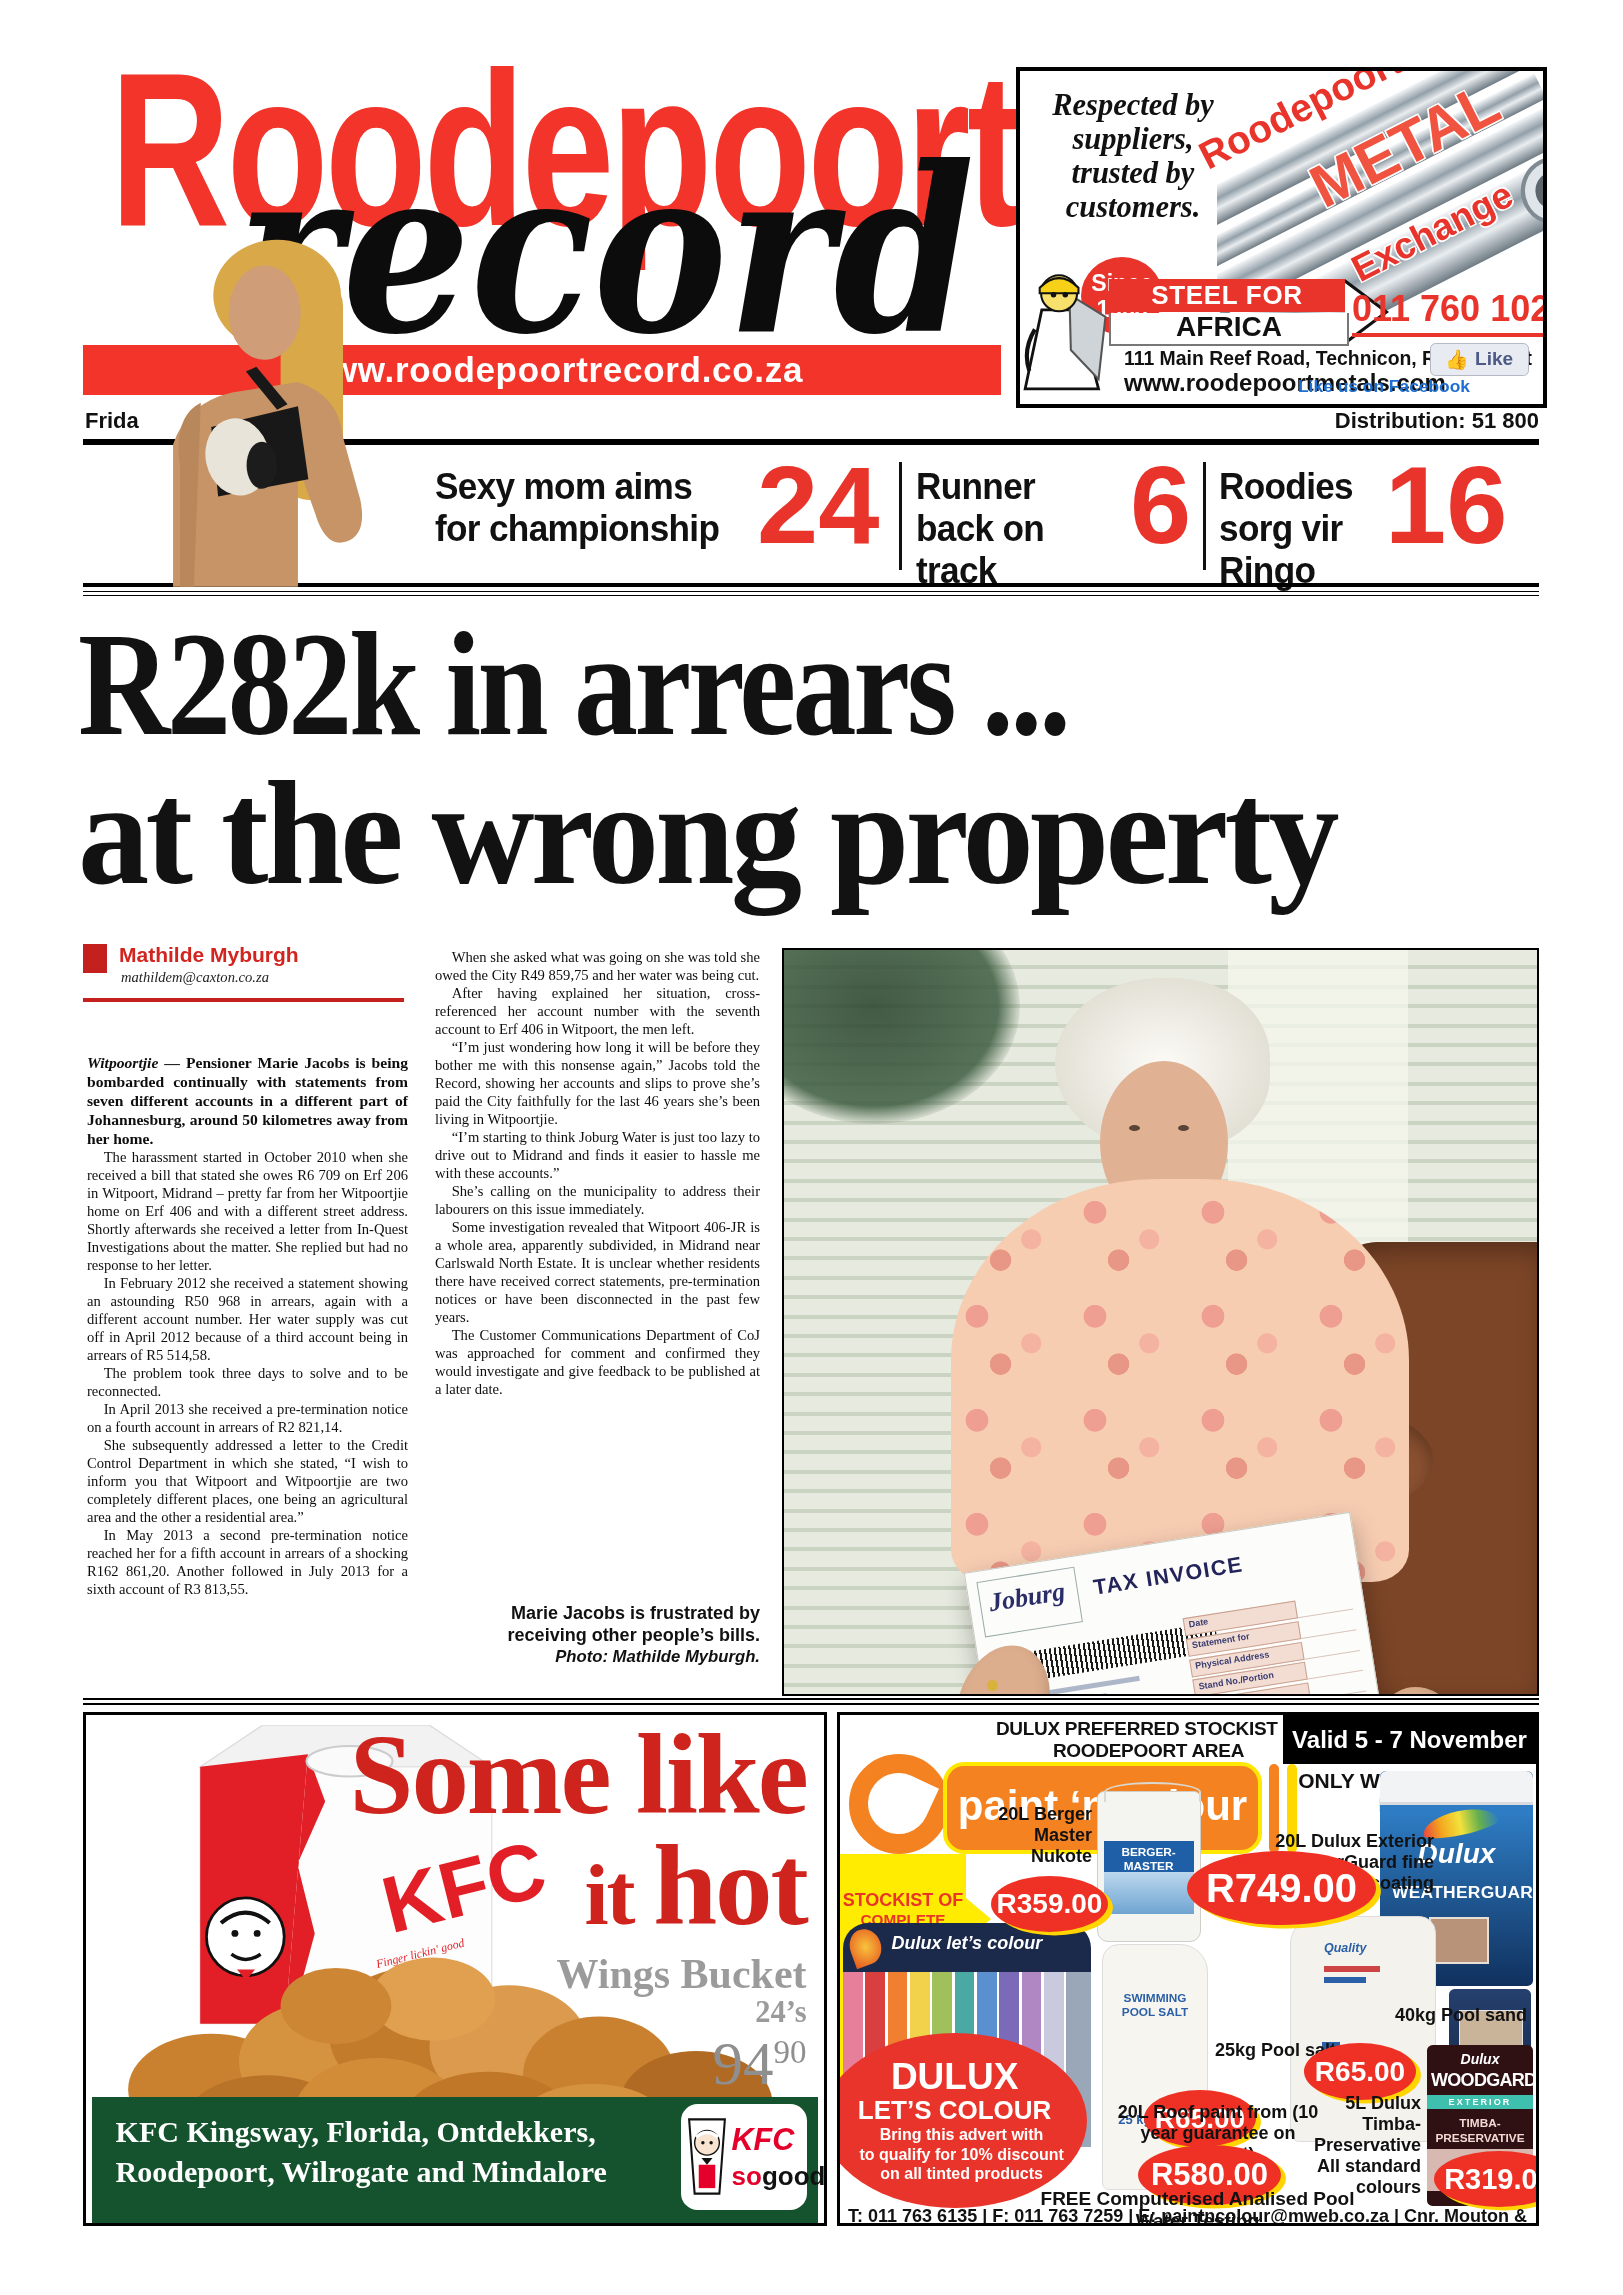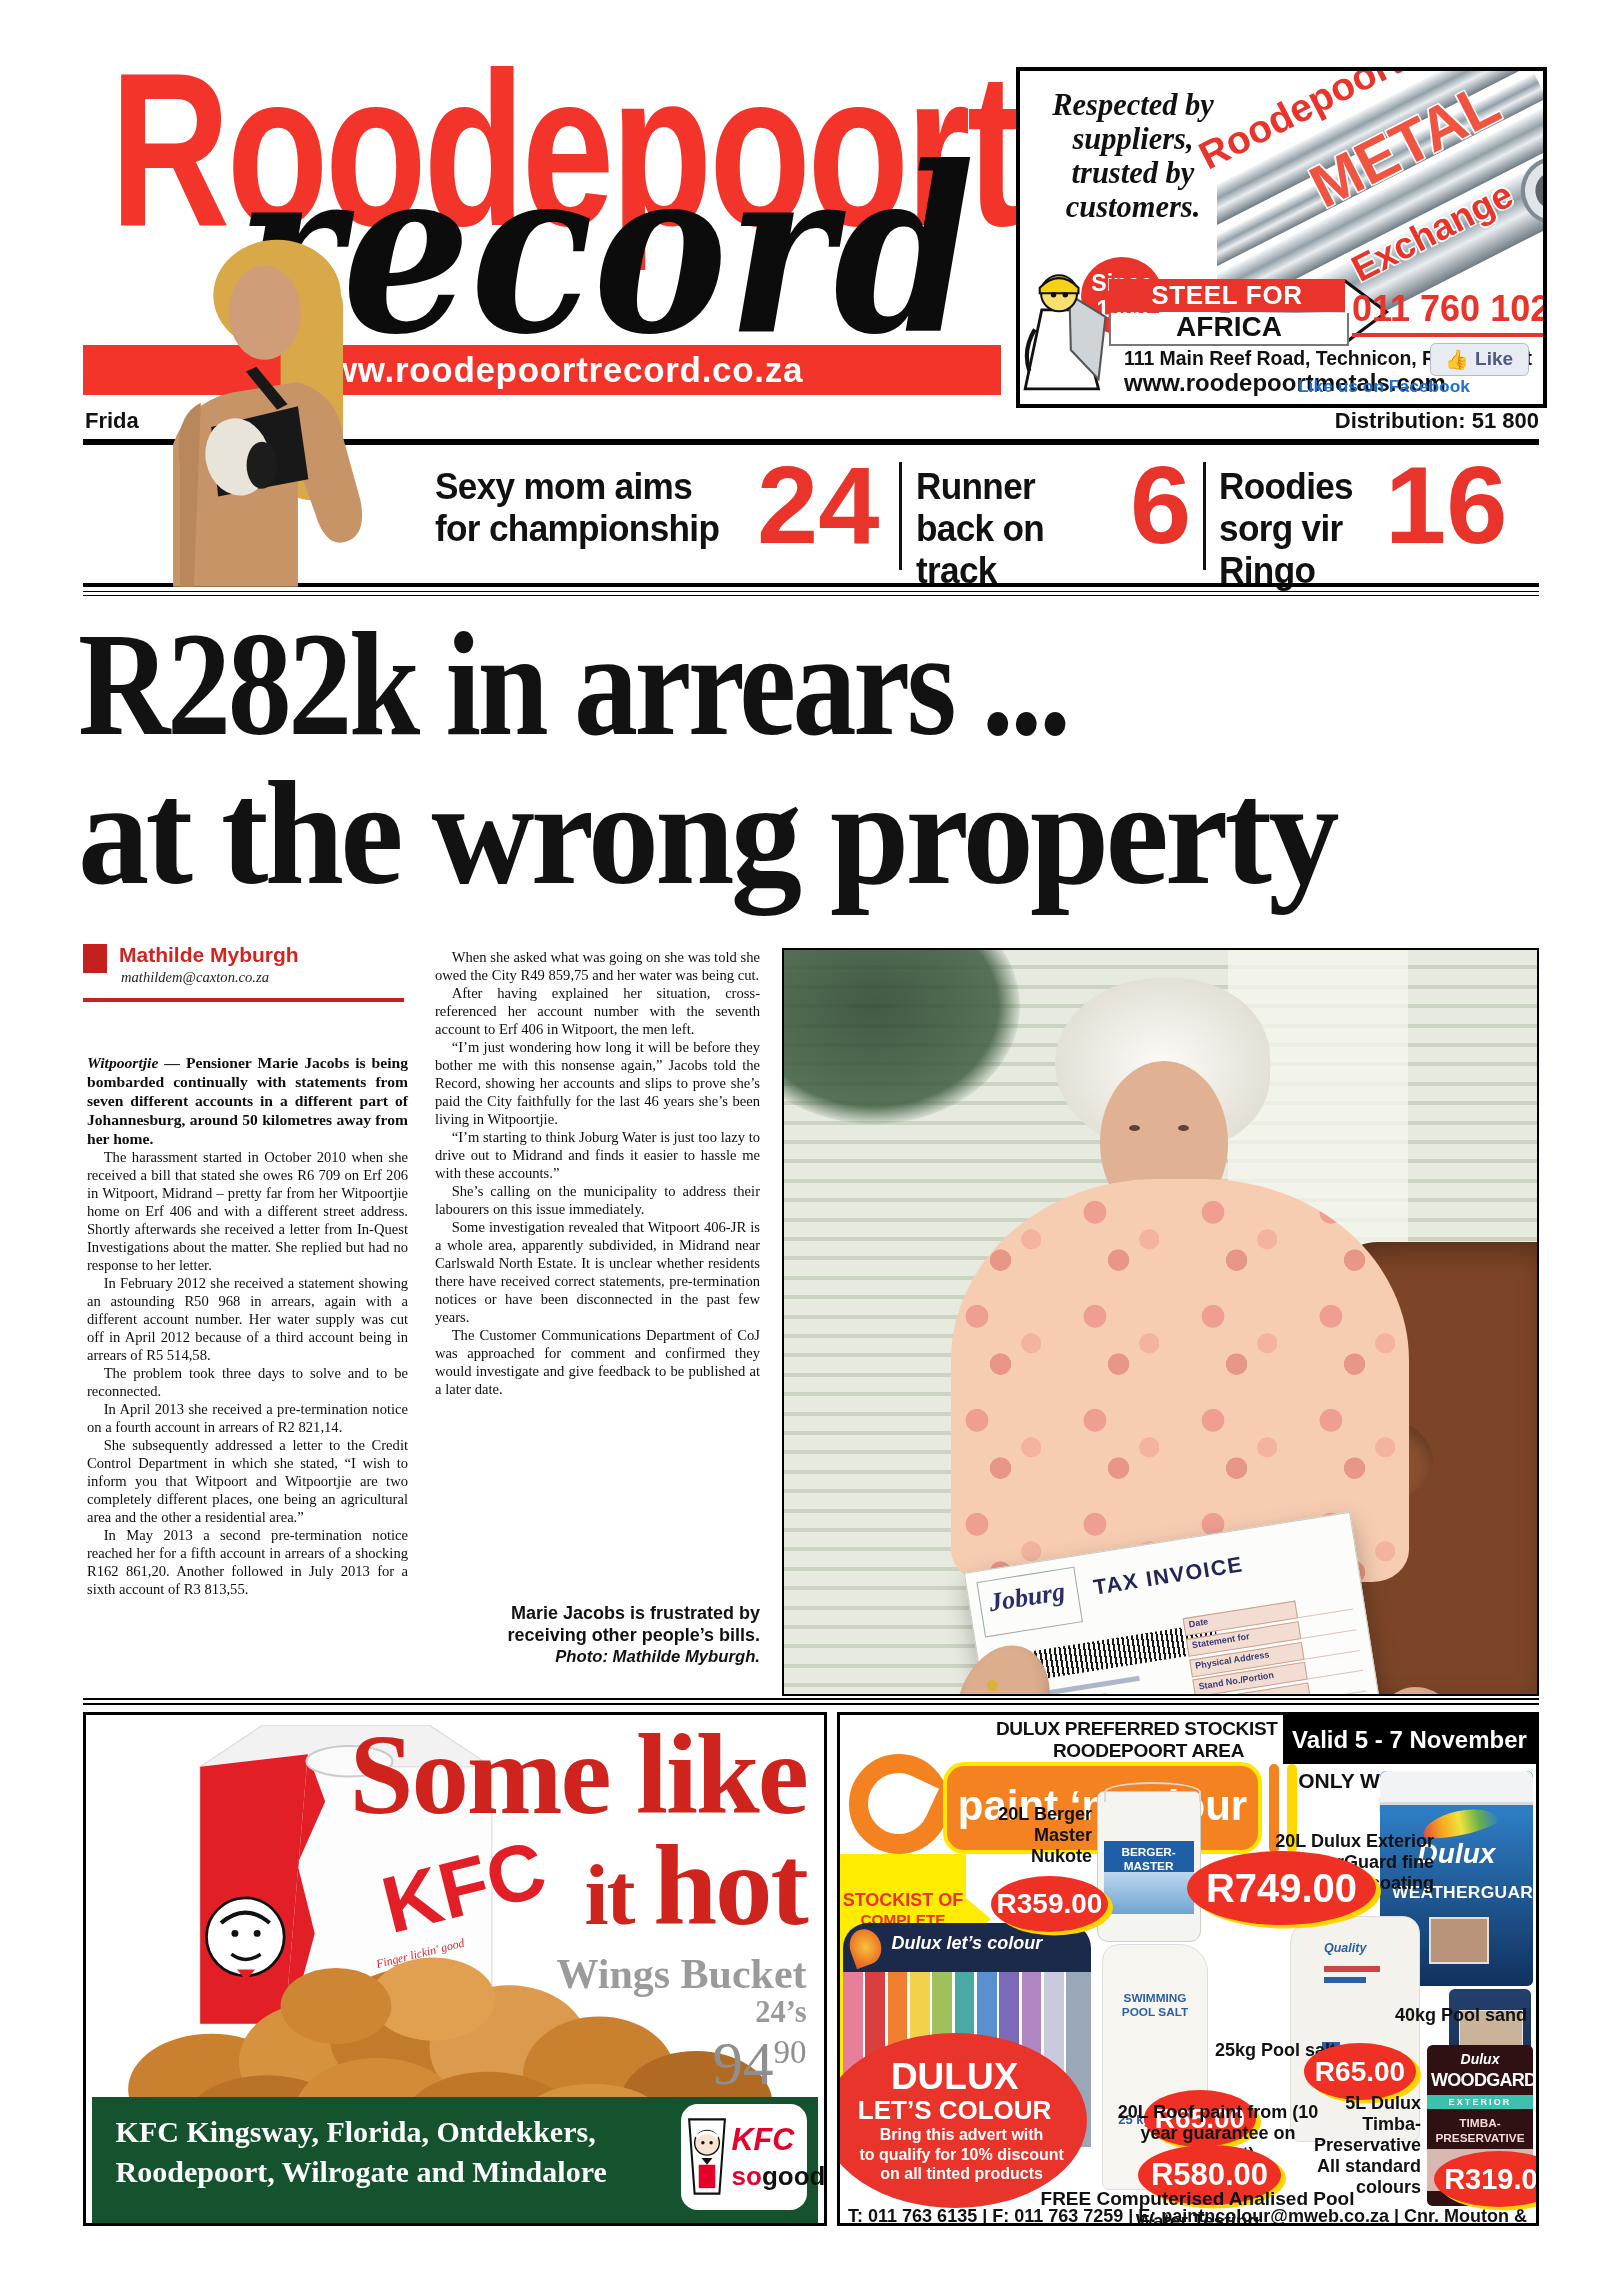--- a/index.html
+++ b/index.html
@@ -415,21 +415,21 @@
       <div class="abs" style="left:0;top:0;width:153px;height:30.5px;background:#f2f3f4;border-radius:7px 7px 0 0;border-bottom:3.5px solid #d8dadd;"></div>
       <div class="abs" style="left:42px;top:40px;width:76px;height:23.6px;background:linear-gradient(90deg,#e8483f,#f4a91f,#f2e23c,#67b04c,#2f7fc1);border-radius:50% 50% 50% 50%/70% 70% 30% 30%;transform:rotate(-12deg);"></div>
       <div class="abs ctr i b" style="left:0;top:67px;width:153px;color:#fff;font-size:28px;">Dulux</div>
       <div class="abs ctr b" style="left:0;top:111px;width:153px;color:#fff;font-size:17.4px;letter-spacing:0.3px;padding-left:12px;">WEATHERGUARD</div>
       <div class="abs" style="left:49px;top:146px;width:56px;height:43px;background:#b8937a;border:2.1px solid #e6e0d8;"></div>
     </div>
     <div class="abs" style="left:262px;top:229px;width:104px;height:244px;background:#f6f5f0;border:1.4px solid #ddd;border-radius:16.7px 28px 7px 7px;">
       <div class="abs ctr b" style="left:7px;top:46px;width:90px;color:#2b5fa7;font-size:11.8px;">SWIMMING POOL SALT</div>
       <div class="abs b" style="left:15.3px;top:167px;color:#2b5fa7;font-size:13px;">25 kg</div>
     </div>
-    <div class="abs" style="left:450px;top:201px;width:128px;height:224px;background:#f3f2ec;border:1.4px solid #ddd;border-radius:28px 16.7px 9.7px 9.7px;">
+    <div class="abs" style="left:450px;top:201px;width:128px;height:224px;background:#f3f2ec;border:1.4px solid #ddd;border-radius:28px 16.7px 9.7px 9.7px;padding-left:16px;">
       <div class="abs b i" style="left:33px;top:23.6px;color:#2b5fa7;font-size:12.5px;">Quality</div>
       <div class="abs" style="left:33px;top:49px;width:56px;height:5.6px;background:#c44;"></div>
       <div class="abs" style="left:33px;top:60px;width:42px;height:5.6px;background:#2b5fa7;"></div>
       <div class="abs" style="left:30.5px;top:125px;width:18px;height:18px;background:#2b5fa7;"></div>
     </div>
     <div class="abs" style="left:609px;top:274px;width:82px;height:149px;background:linear-gradient(180deg,#25406e,#101e3a);border-radius:5.6px;">
       <div class="abs" style="left:9.7px;top:21px;width:62px;height:56px;background:#c9b49a;border:1.4px solid #e5e5e5;"></div>
     </div>
     <div class="abs" style="left:587px;top:330px;width:106px;height:161px;background:#2f1114;border-radius:5.6px;">
       <div class="abs ctr b i" style="left:0;top:5.6px;width:106px;color:#fff;font-size:14px;">Dulux</div>

